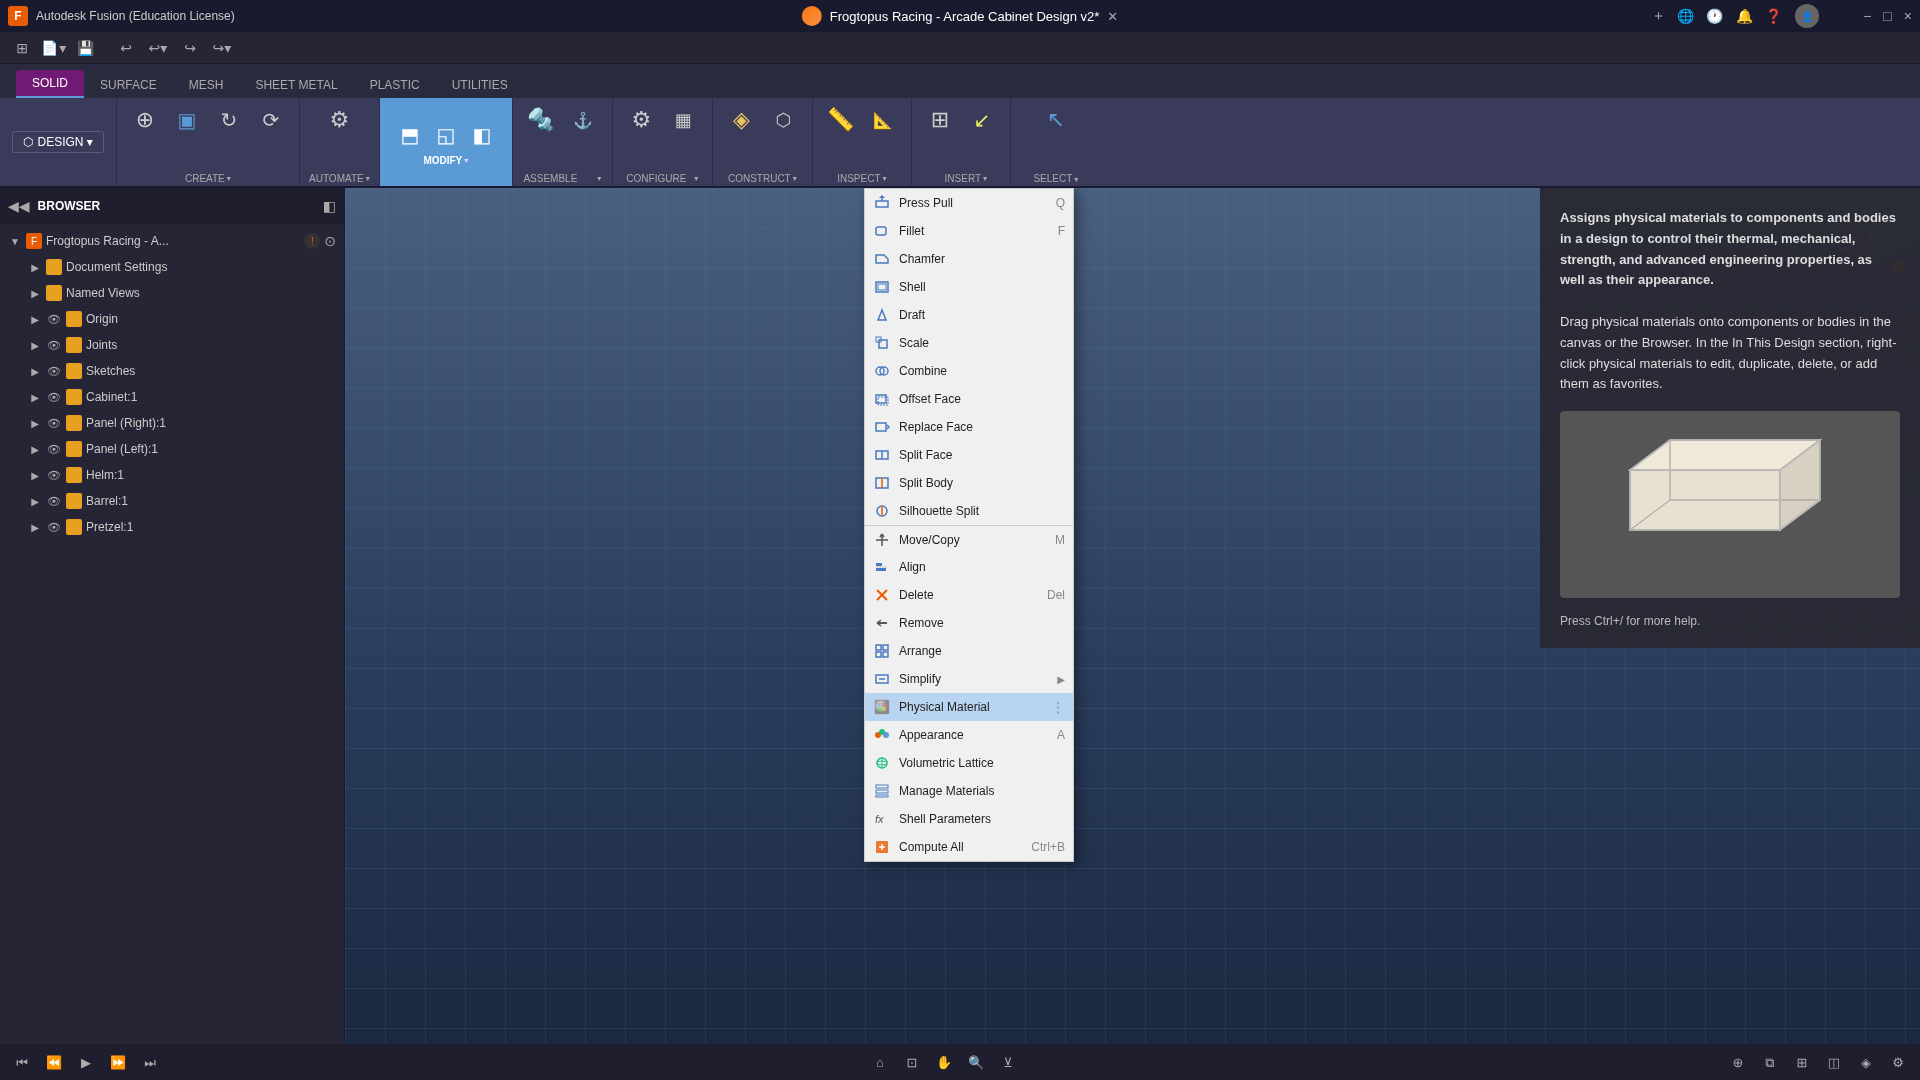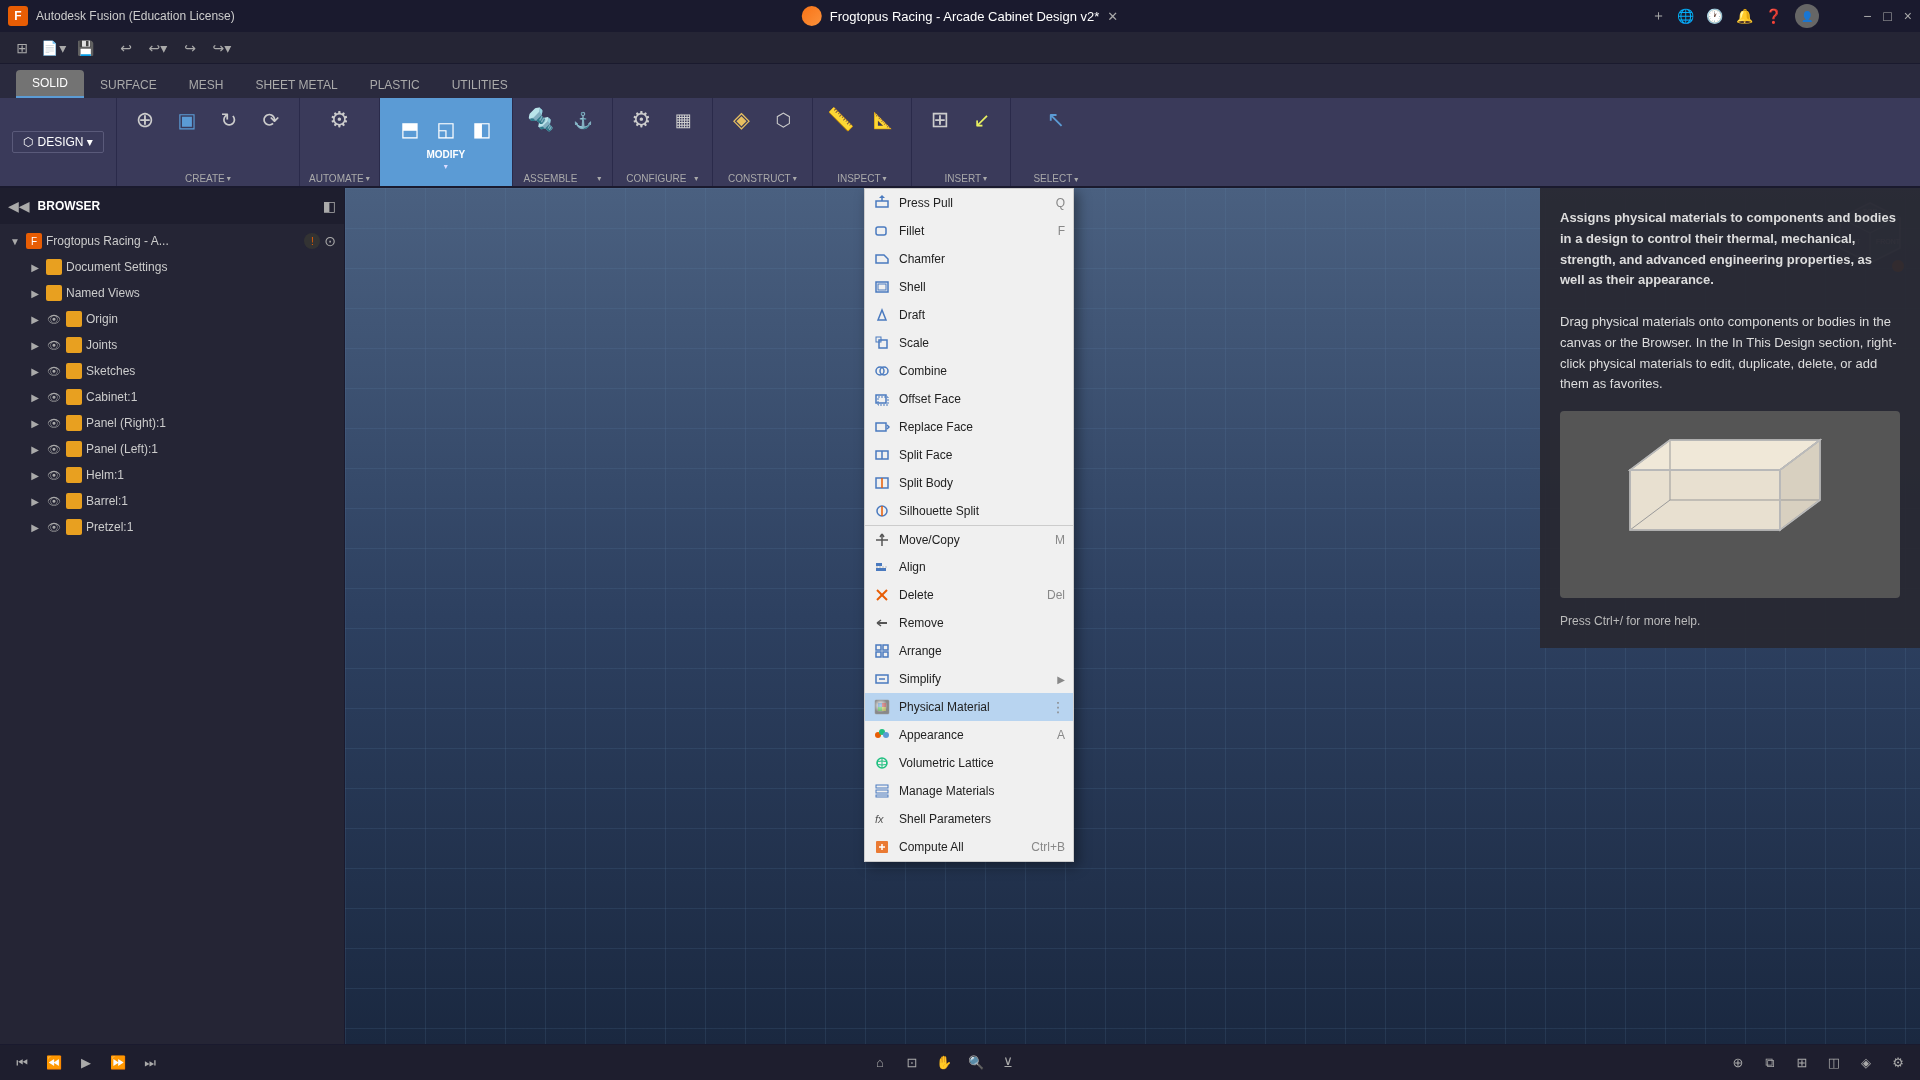--- a/index.html
+++ b/index.html
@@ -80,21 +80,21 @@
     }
     .tab-item {
       padding: 6px 16px;
       font-size: 12px;
       color: #aaa;
       cursor: pointer;
       border-top-left-radius: 4px;
       border-top-right-radius: 4px;
     }
     .tab-item.active {
-      background: #737373;
+      background: #701a75;
       color: #fff;
       border-bottom: 2px solid #5b9bd5;
     }
 
     
     #ribbon {
       height: 90px;
       background: #3a3a5a;
       display: flex;
       align-items: stretch;
@@ -401,21 +401,21 @@
         <span style="font-size:8px;color:#aaa;">▾</span>
       </div>
     </div>
 
     <div class="rib-section mod-btn" style="min-width:90px;background:#5b9bd5;flex-direction:column;justify-content:center;gap:4px;">
       <div class="icons" style="display:flex;gap:4px;">
         <div class="rib-icon" style="color:#fff;">⬒</div>
         <div class="rib-icon" style="color:#fff;">◱</div>
         <div class="rib-icon" style="color:#fff;">◧</div>
       </div>
-      <div style="display:flex;align-items:center;gap:2px;flex-direction:column;">
+      <div style="display:flex;align-items:center;gap:2px;">
         <span class="lbl" style="color:#fff;font-weight:600;">MODIFY</span>
         <span style="font-size:8px;color:#ddf;">▾</span>
       </div>
     </div>
 
     <div class="rib-section" style="min-width:100px;">
       <div class="icons">
         <div class="rib-btn">
           <div class="rib-icon" style="font-size:22px;">🔩</div>
         </div>

